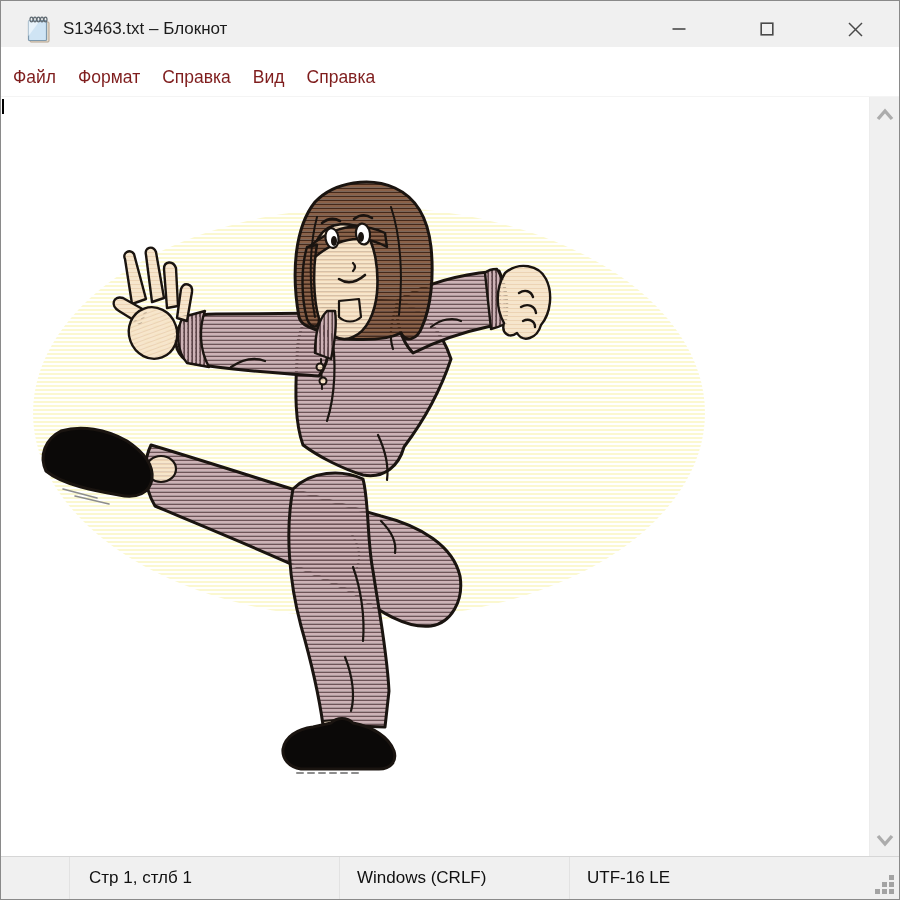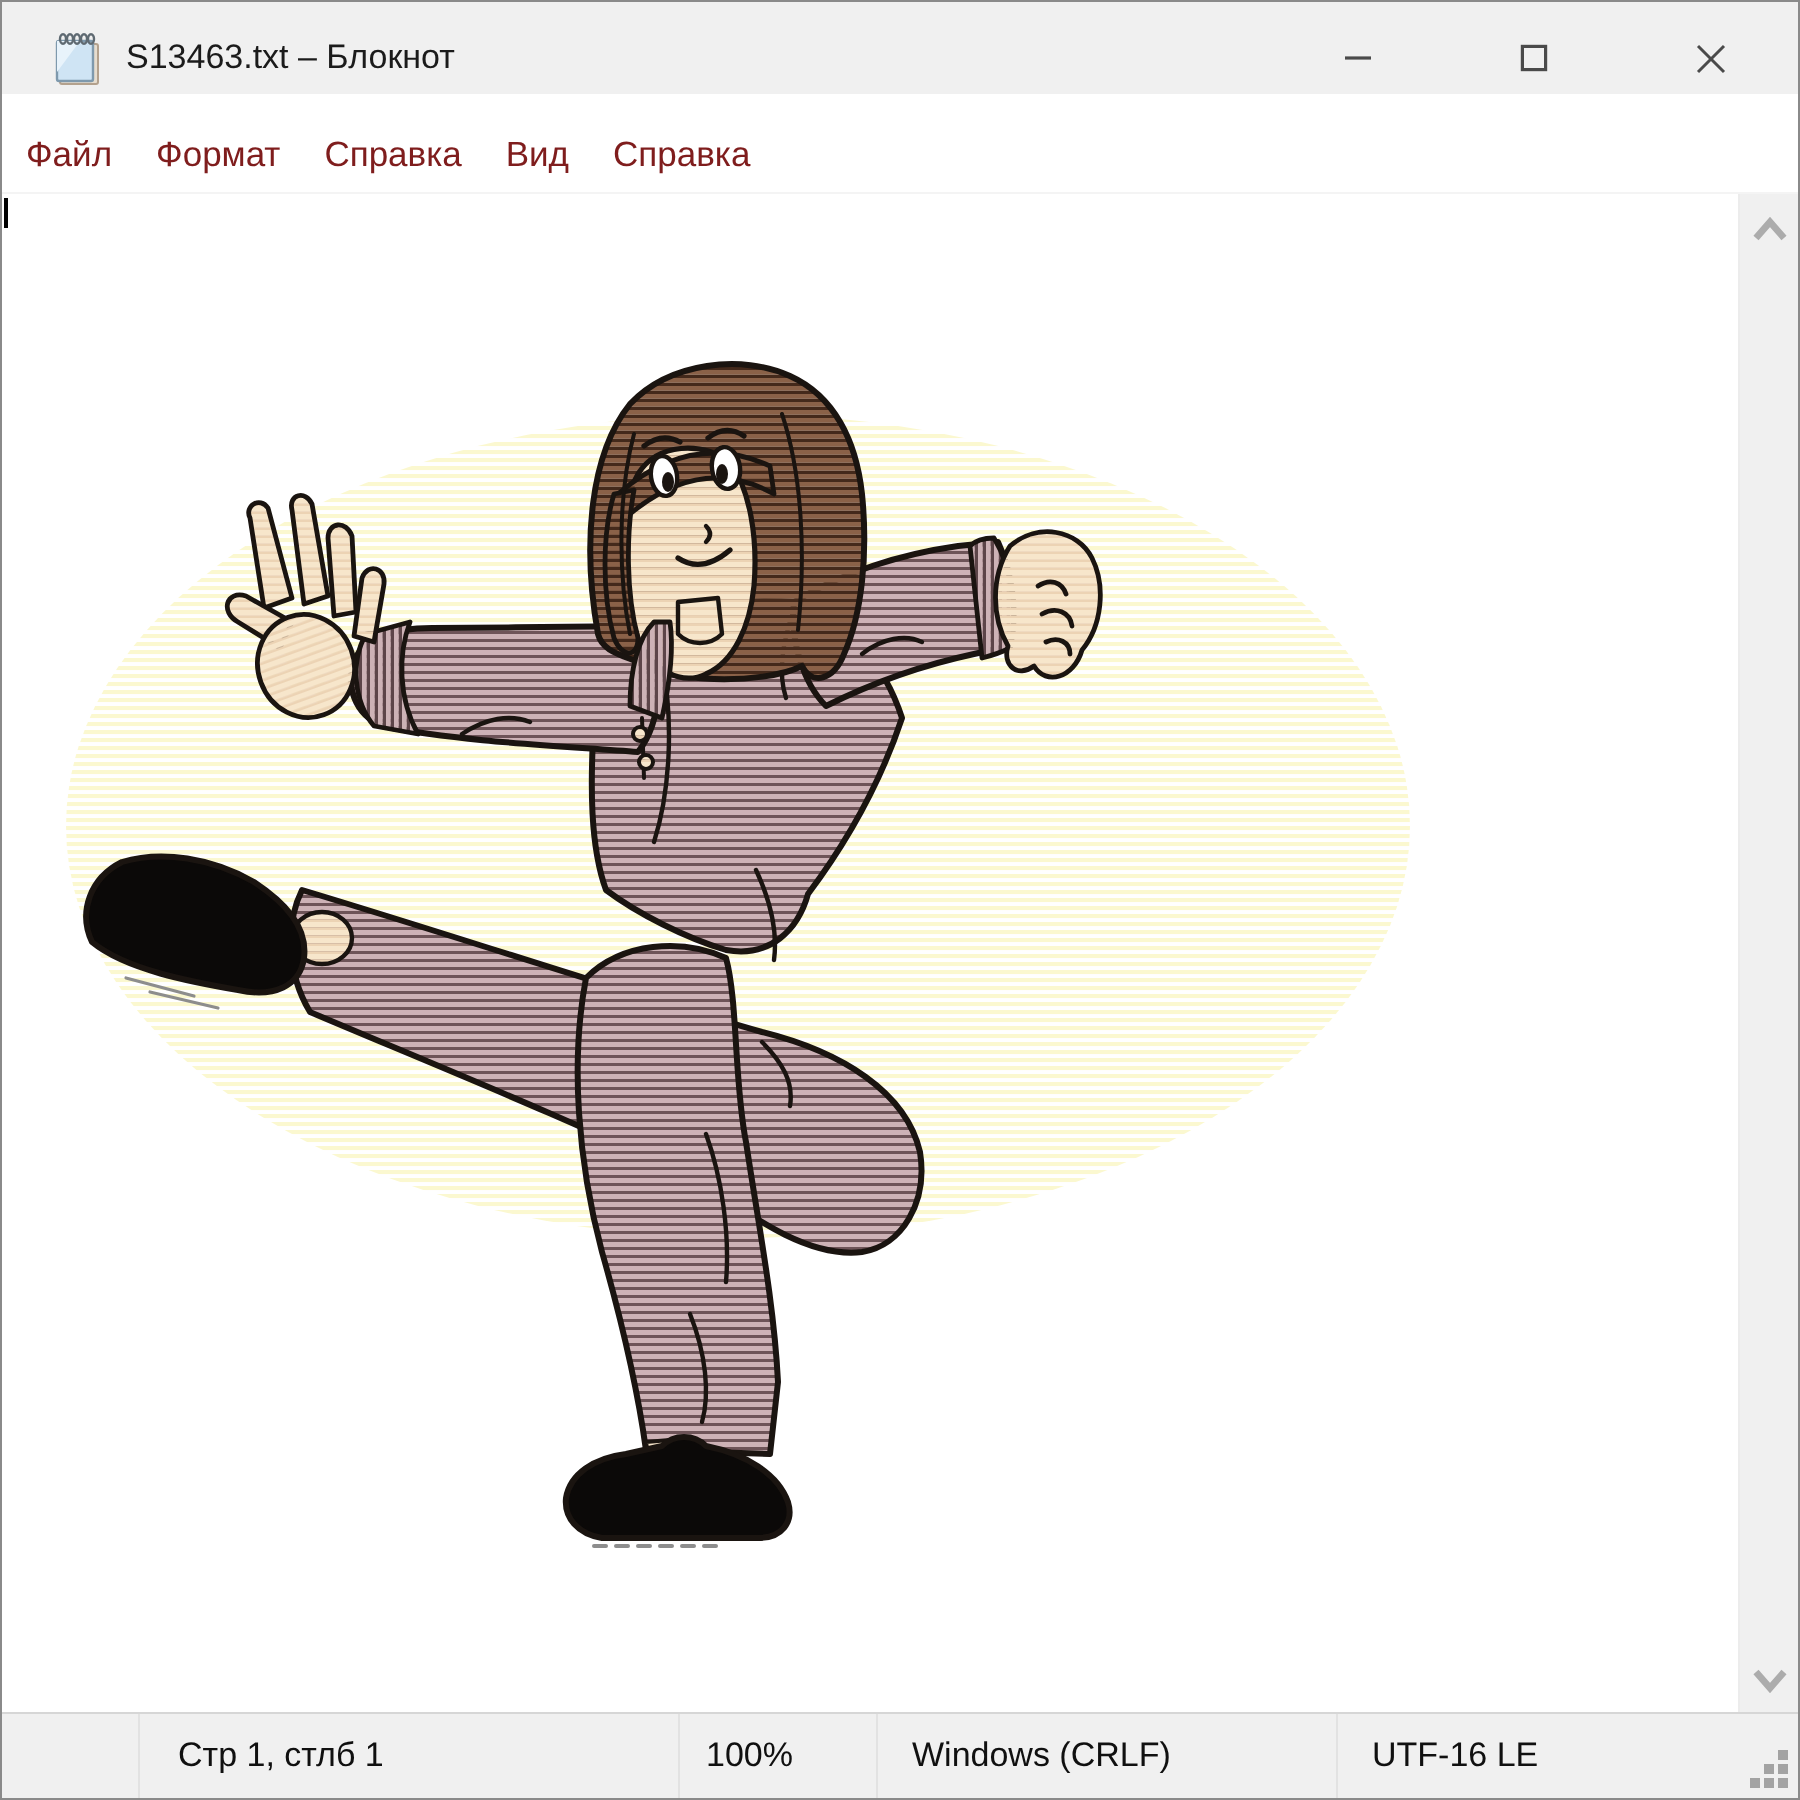--- a/index.html
+++ b/index.html
@@ -254,21 +254,20 @@
       </svg>
       <svg class="scroll-down" width="30" height="20" viewBox="0 0 30 20">
         <polyline points="8,6 15,14 22,6" fill="none" stroke="#acacac" stroke-width="3.4"></polyline>
       </svg>
     </div>
   </div>
 
   <div class="statusbar">
     <div class="status-cell sc-0"></div>
     <div class="status-cell sc-1">Стр 1, стлб 1</div>
-    <div class="status-cell sc-2">100%</div>
     <div class="status-cell sc-3">Windows (CRLF)</div>
     <div class="status-cell sc-4">UTF-16 LE</div>
     <svg class="grip" width="24" height="24" viewBox="0 0 24 24">
       <g fill="#a3a3a3">
         <rect x="16" y="2" width="5" height="5"></rect>
         <rect x="9" y="9" width="5" height="5"></rect>
         <rect x="16" y="9" width="5" height="5"></rect>
         <rect x="2" y="16" width="5" height="5"></rect>
         <rect x="9" y="16" width="5" height="5"></rect>
         <rect x="16" y="16" width="5" height="5"></rect>

